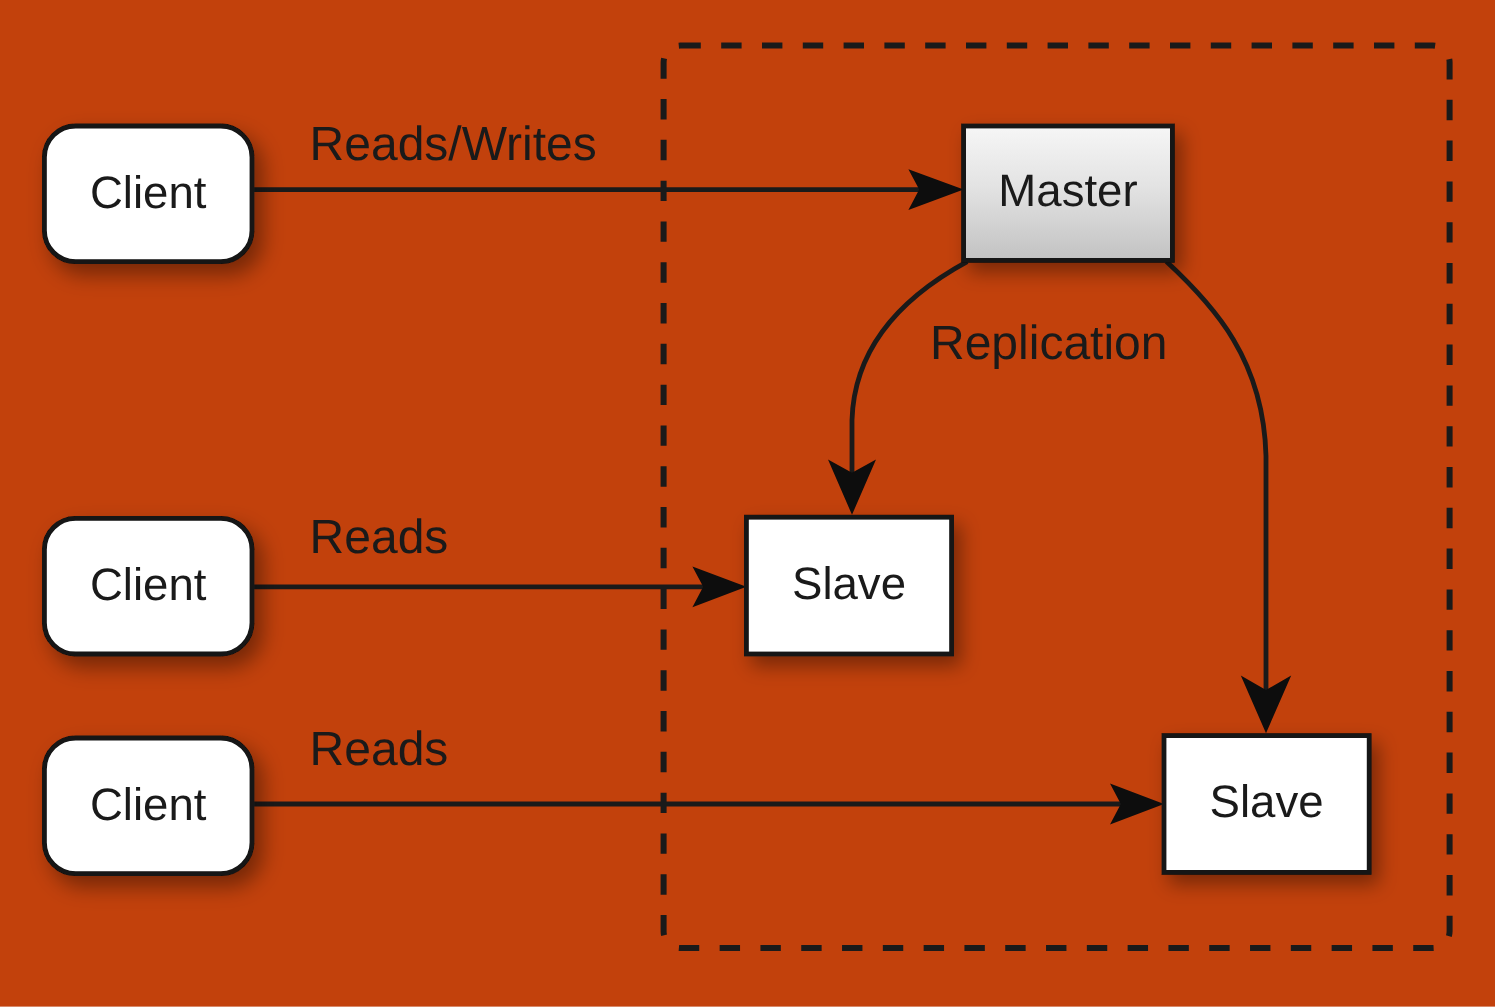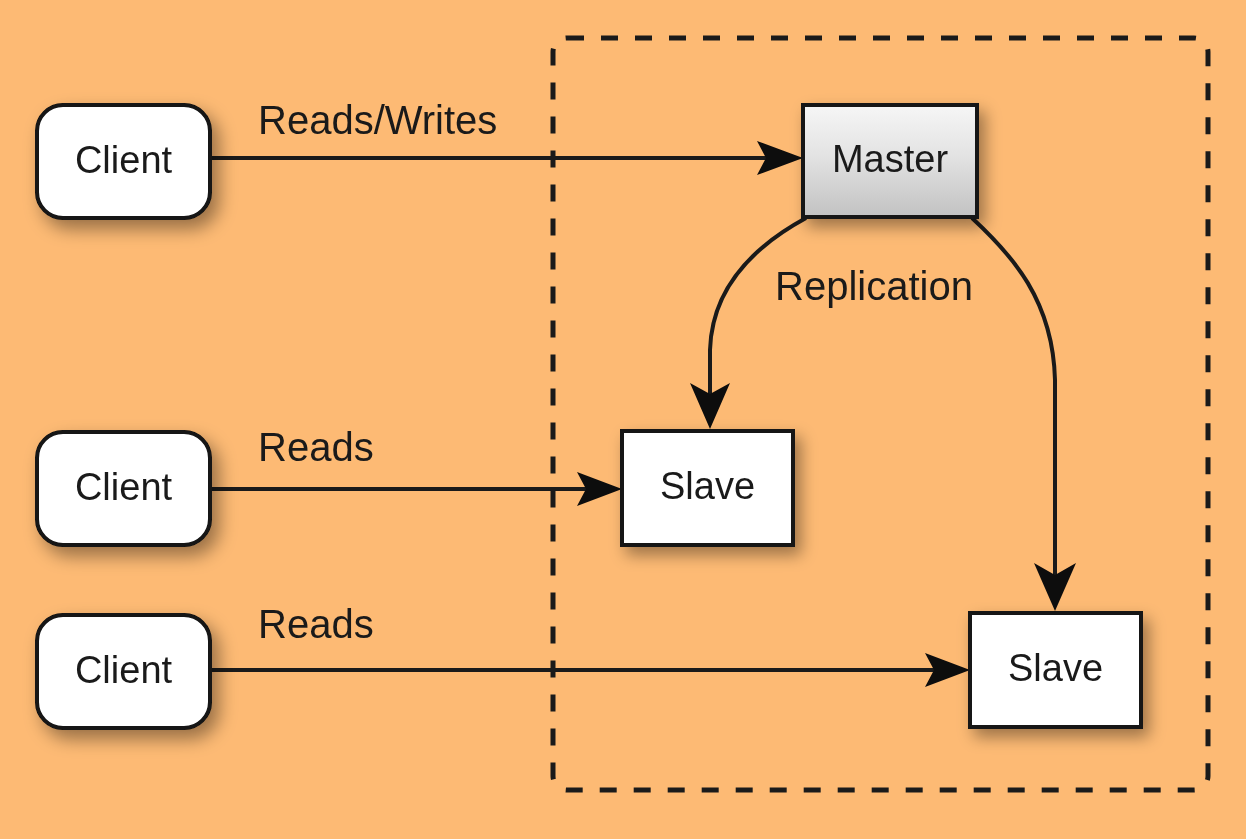--- a/index.html
+++ b/index.html
@@ -10,21 +10,21 @@
   body {
     width: 1246px;
     height: 839px;
     font-family: "Liberation Sans", sans-serif;
     overflow: hidden;
   }
   #diagram-root {
     position: relative;
     width: 1246px;
     height: 839px;
-    background: #fdba74;
+    background: #c2410c;
   }
   svg.diagram-canvas {
     display: block;
     width: 1246px;
     height: 839px;
   }
   text.node-label {
     font-family: "Liberation Sans", sans-serif;
     font-size: 38px;
     fill: #1a1a1a;

